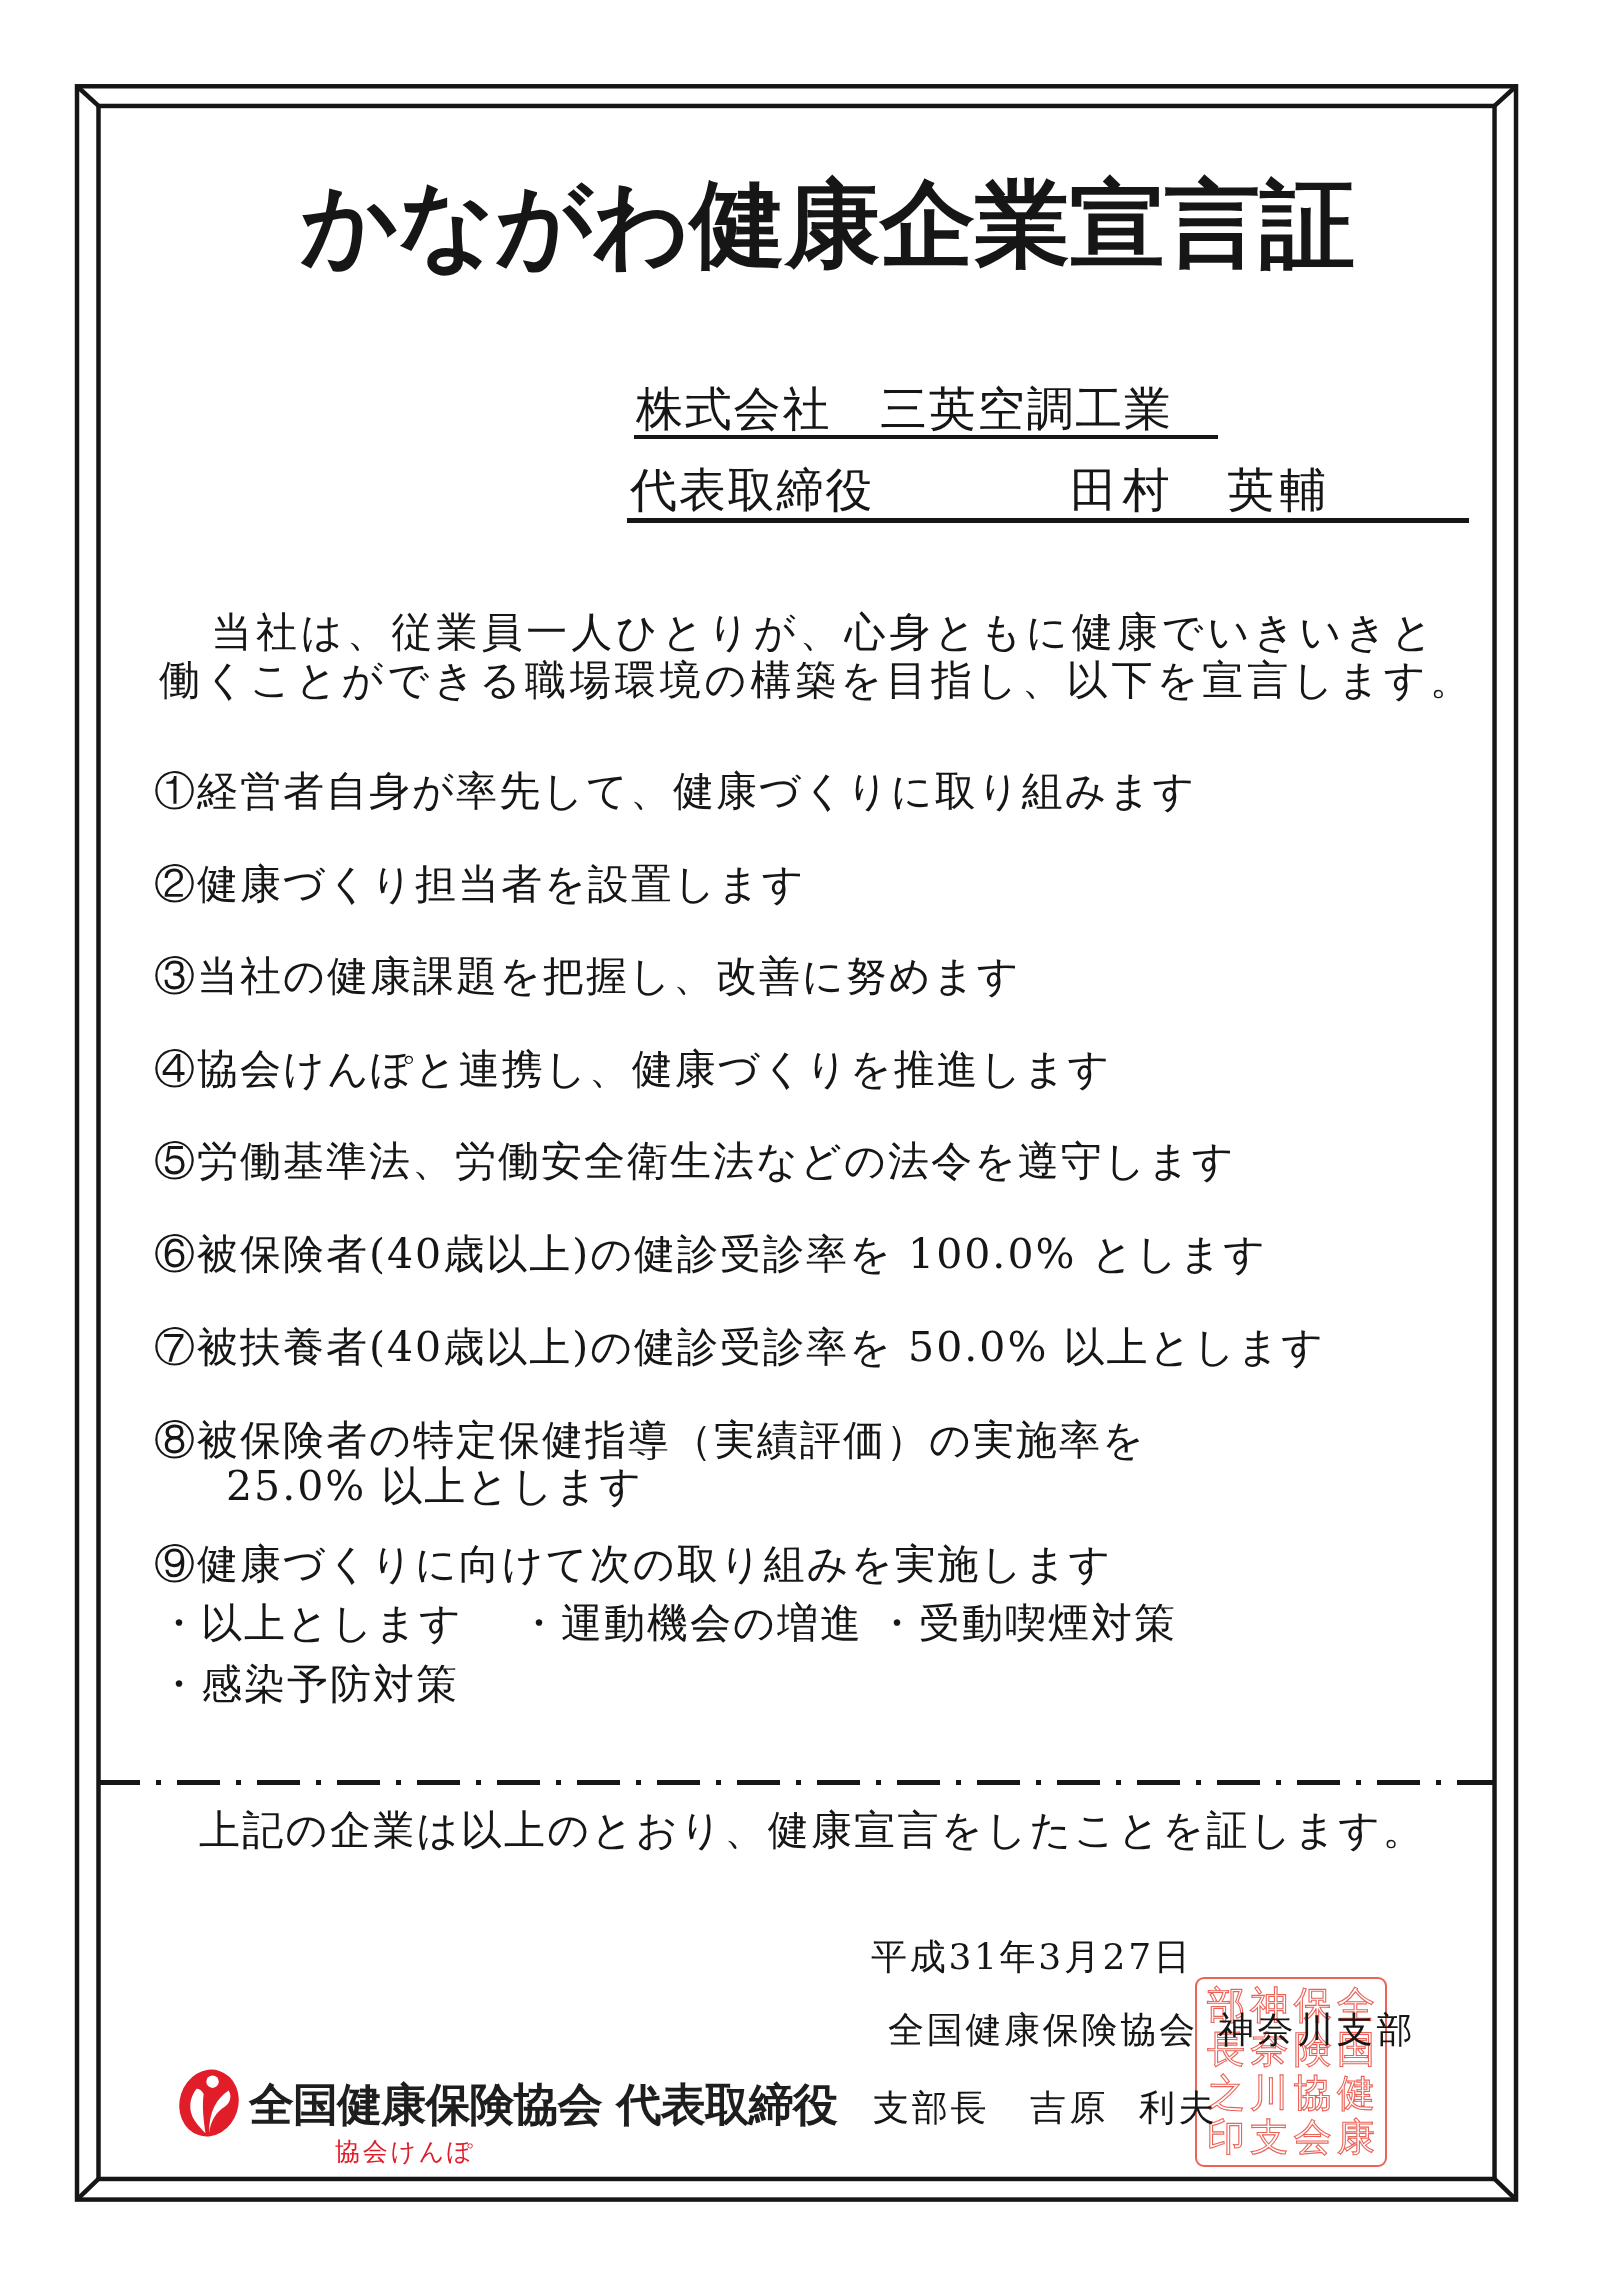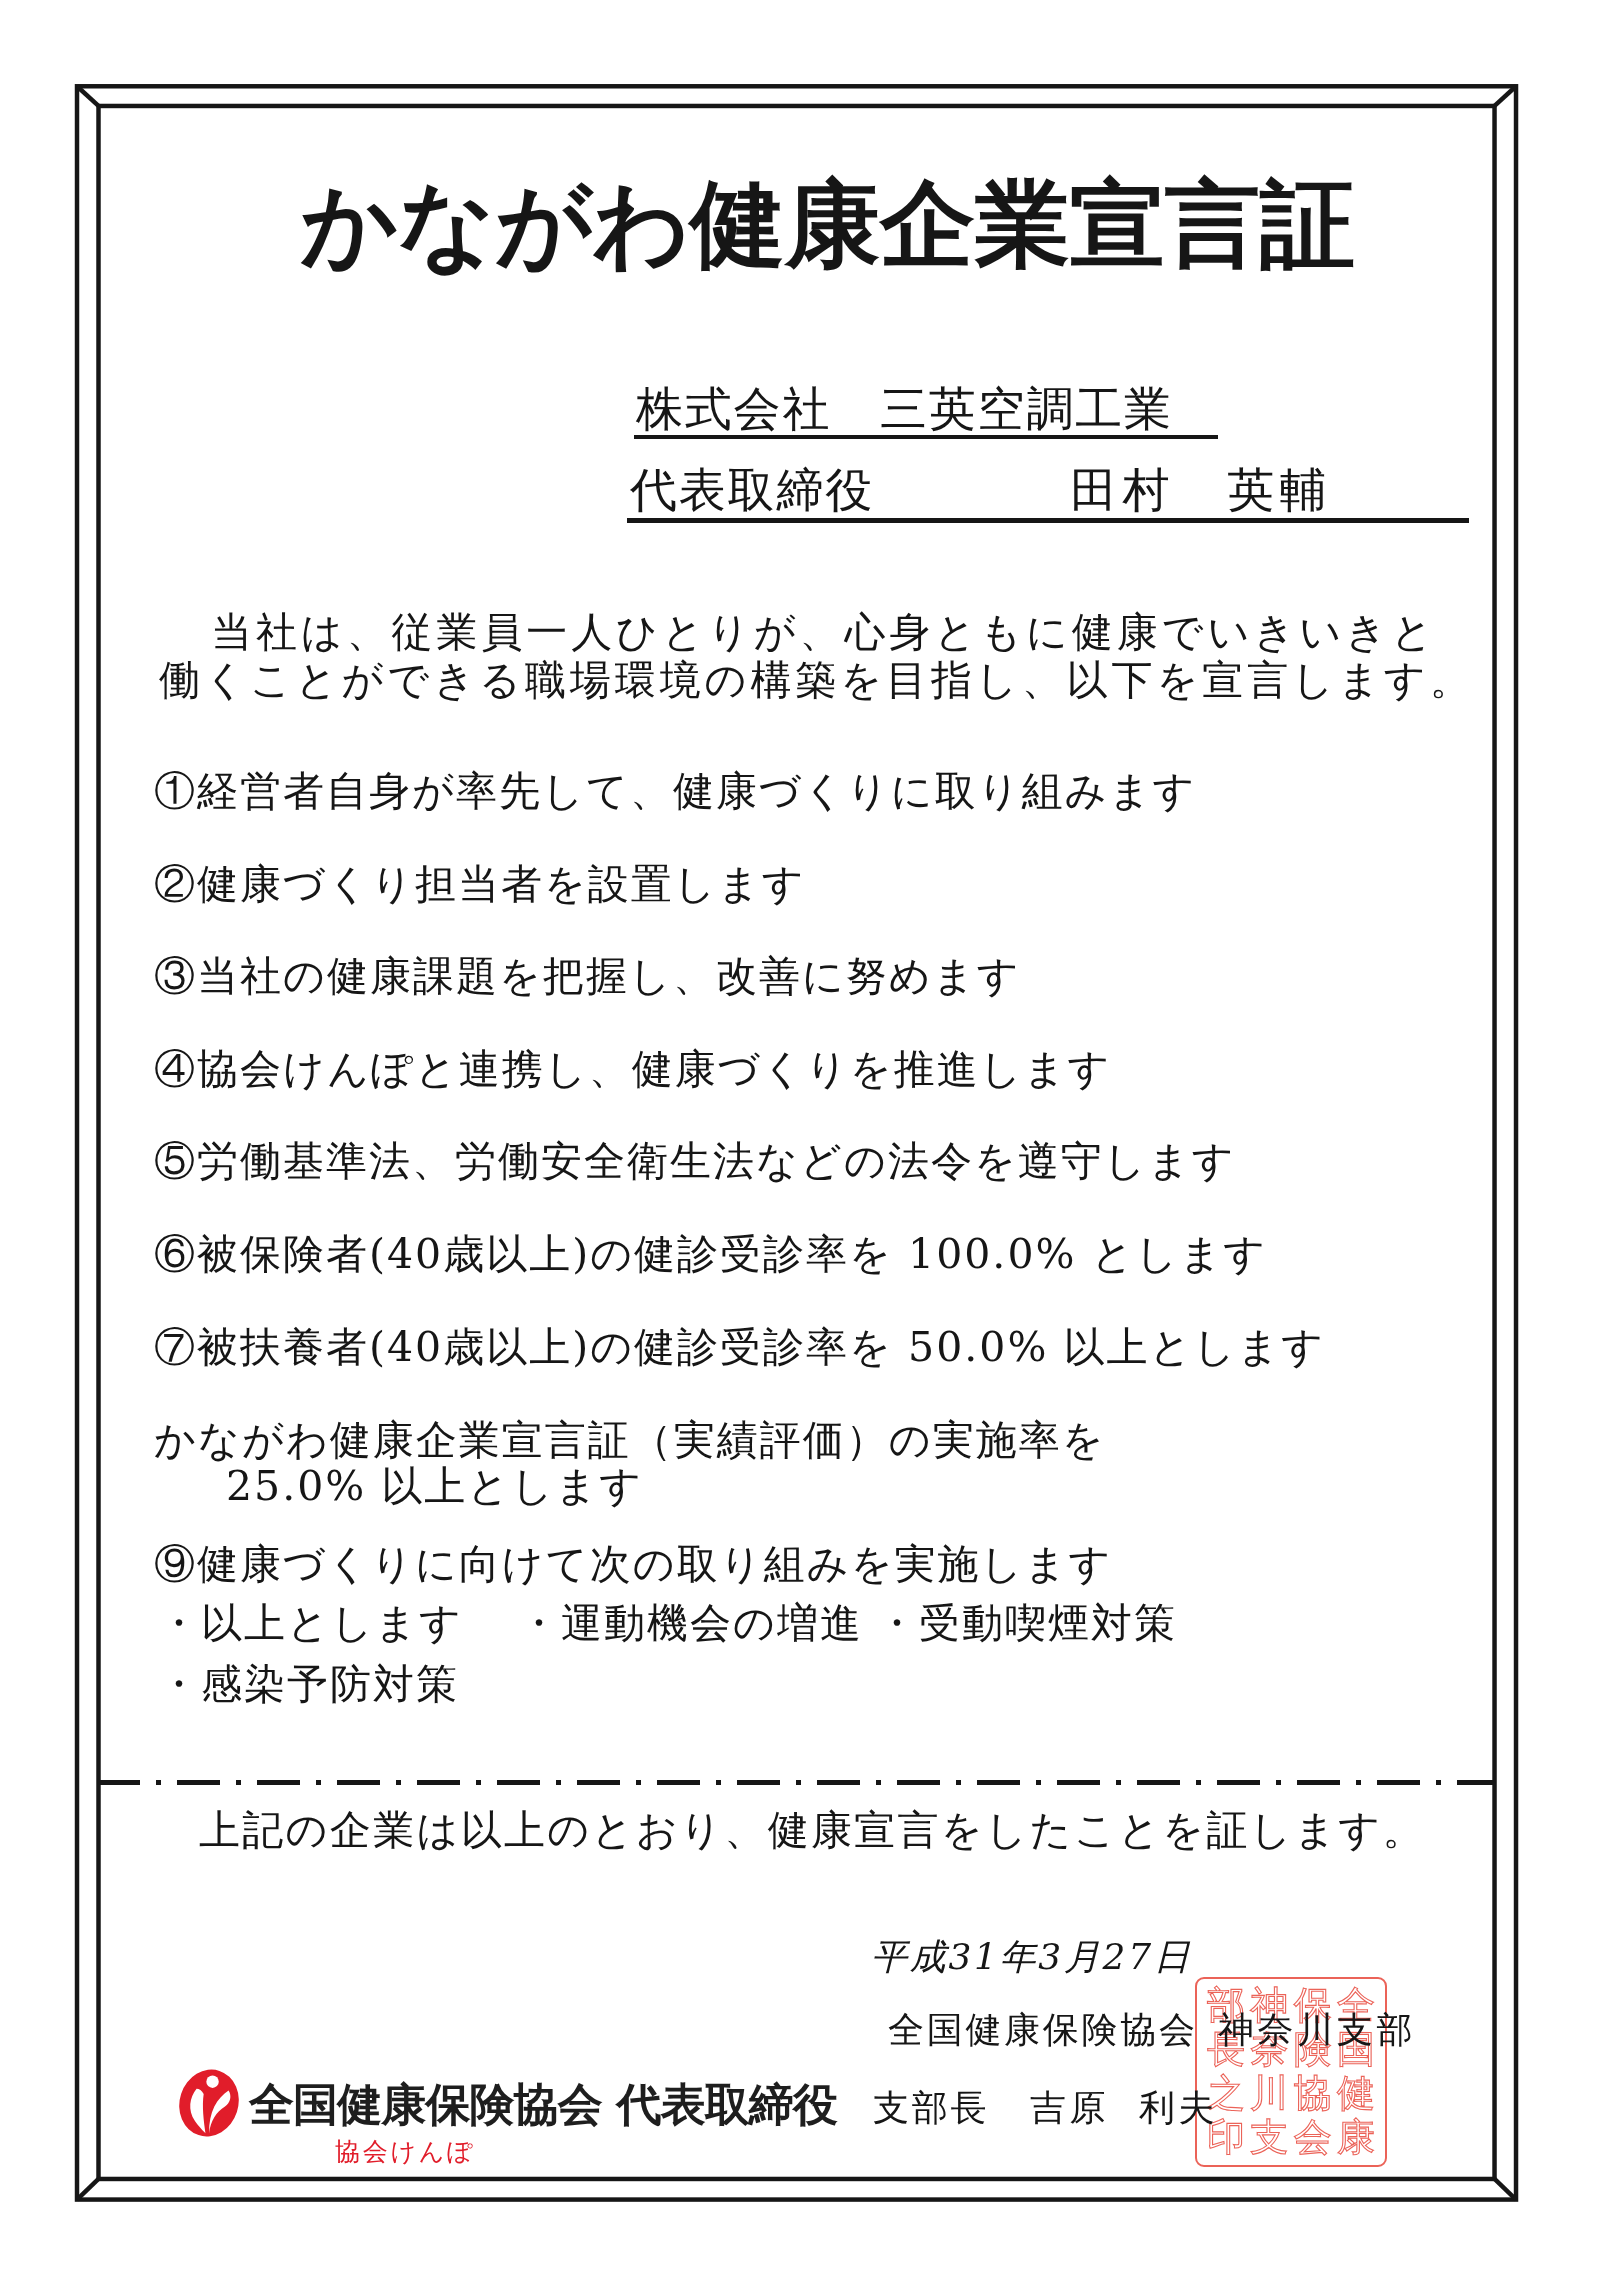--- a/index.html
+++ b/index.html
@@ -28,21 +28,21 @@
   .bullet { font-size:41px; line-height:47px; letter-spacing:2px; }
 
   .separator { left:97px; top:1780px; width:1399px; height:4.5px;
     background: repeating-linear-gradient(90deg,
       #161616 0px, #161616 43px, transparent 43px, transparent 59px,
       #161616 59px, #161616 64px, transparent 64px, transparent 80px); }
 
   .cert { left:199px; top:1807px; font-size:41px; line-height:47px; letter-spacing:2.3px; }
 
   .sig { font-size:36px; line-height:41px; letter-spacing:2.7px; }
-  .sig.date { left:871px; top:1936px;font-style:italic; }
+  .sig.date { left:871px; top:1936px; }
   .sig.assoc { left:888px; top:2009px; }
   .sig.branch { left:1218px; top:2009px; letter-spacing:3.6px; }
   .sig.chief { left:873px; top:2087px; }
   .sig.chief-name { left:1030px; top:2087px; letter-spacing:3.6px; }
   .sig.chief-given { left:1139px; top:2087px; letter-spacing:3.6px; }
 
   
   .seal { left:1195px; top:1977px; width:192px; height:190px; border:2.7px solid #e8483c;
           border-radius:9px; box-sizing:border-box; opacity:0.85; }
   .seal-grid { position:absolute; left:7.2px; top:5.4px; right:7.2px; bottom:5.4px;
@@ -83,21 +83,21 @@
 <div class="abs intro l1">当社は、従業員一人ひとりが、心身ともに健康でいきいきと</div>
 <div class="abs intro l2">働くことができる職場環境の構築を目指し、以下を宣言します。</div>
 
 <div class="abs item" style="top:768px">①経営者自身が率先して、健康づくりに取り組みます</div>
 <div class="abs item" style="top:861px">②健康づくり担当者を設置します</div>
 <div class="abs item" style="top:953px">③当社の健康課題を把握し、改善に努めます</div>
 <div class="abs item" style="top:1046px">④協会けんぽと連携し、健康づくりを推進します</div>
 <div class="abs item" style="top:1138px">⑤労働基準法、労働安全衛生法などの法令を遵守します</div>
 <div class="abs item" style="top:1231px">⑥被保険者(40歳以上)の健診受診率を 100.0% とします</div>
 <div class="abs item" style="top:1324px">⑦被扶養者(40歳以上)の健診受診率を  50.0%  以上とします</div>
-<div class="abs item" style="top:1417px">かながわ健康企業宣言証（実績評価）の実施率を</div>
+<div class="abs item" style="top:1417px">⑧被保険者の特定保健指導（実績評価）の実施率を</div>
 <div class="abs item-cont" style="top:1463px">25.0% 以上とします</div>
 <div class="abs item" style="top:1541px">⑨健康づくりに向けて次の取り組みを実施します</div>
 
 <div class="abs bullet" style="left:158px; top:1600px">・以上とします</div>
 <div class="abs bullet" style="left:518px; top:1600px">・運動機会の増進</div>
 <div class="abs bullet" style="left:876px; top:1600px">・受動喫煙対策</div>
 <div class="abs bullet" style="left:158px; top:1661px">・感染予防対策</div>
 
 <div class="abs separator"></div>
 

